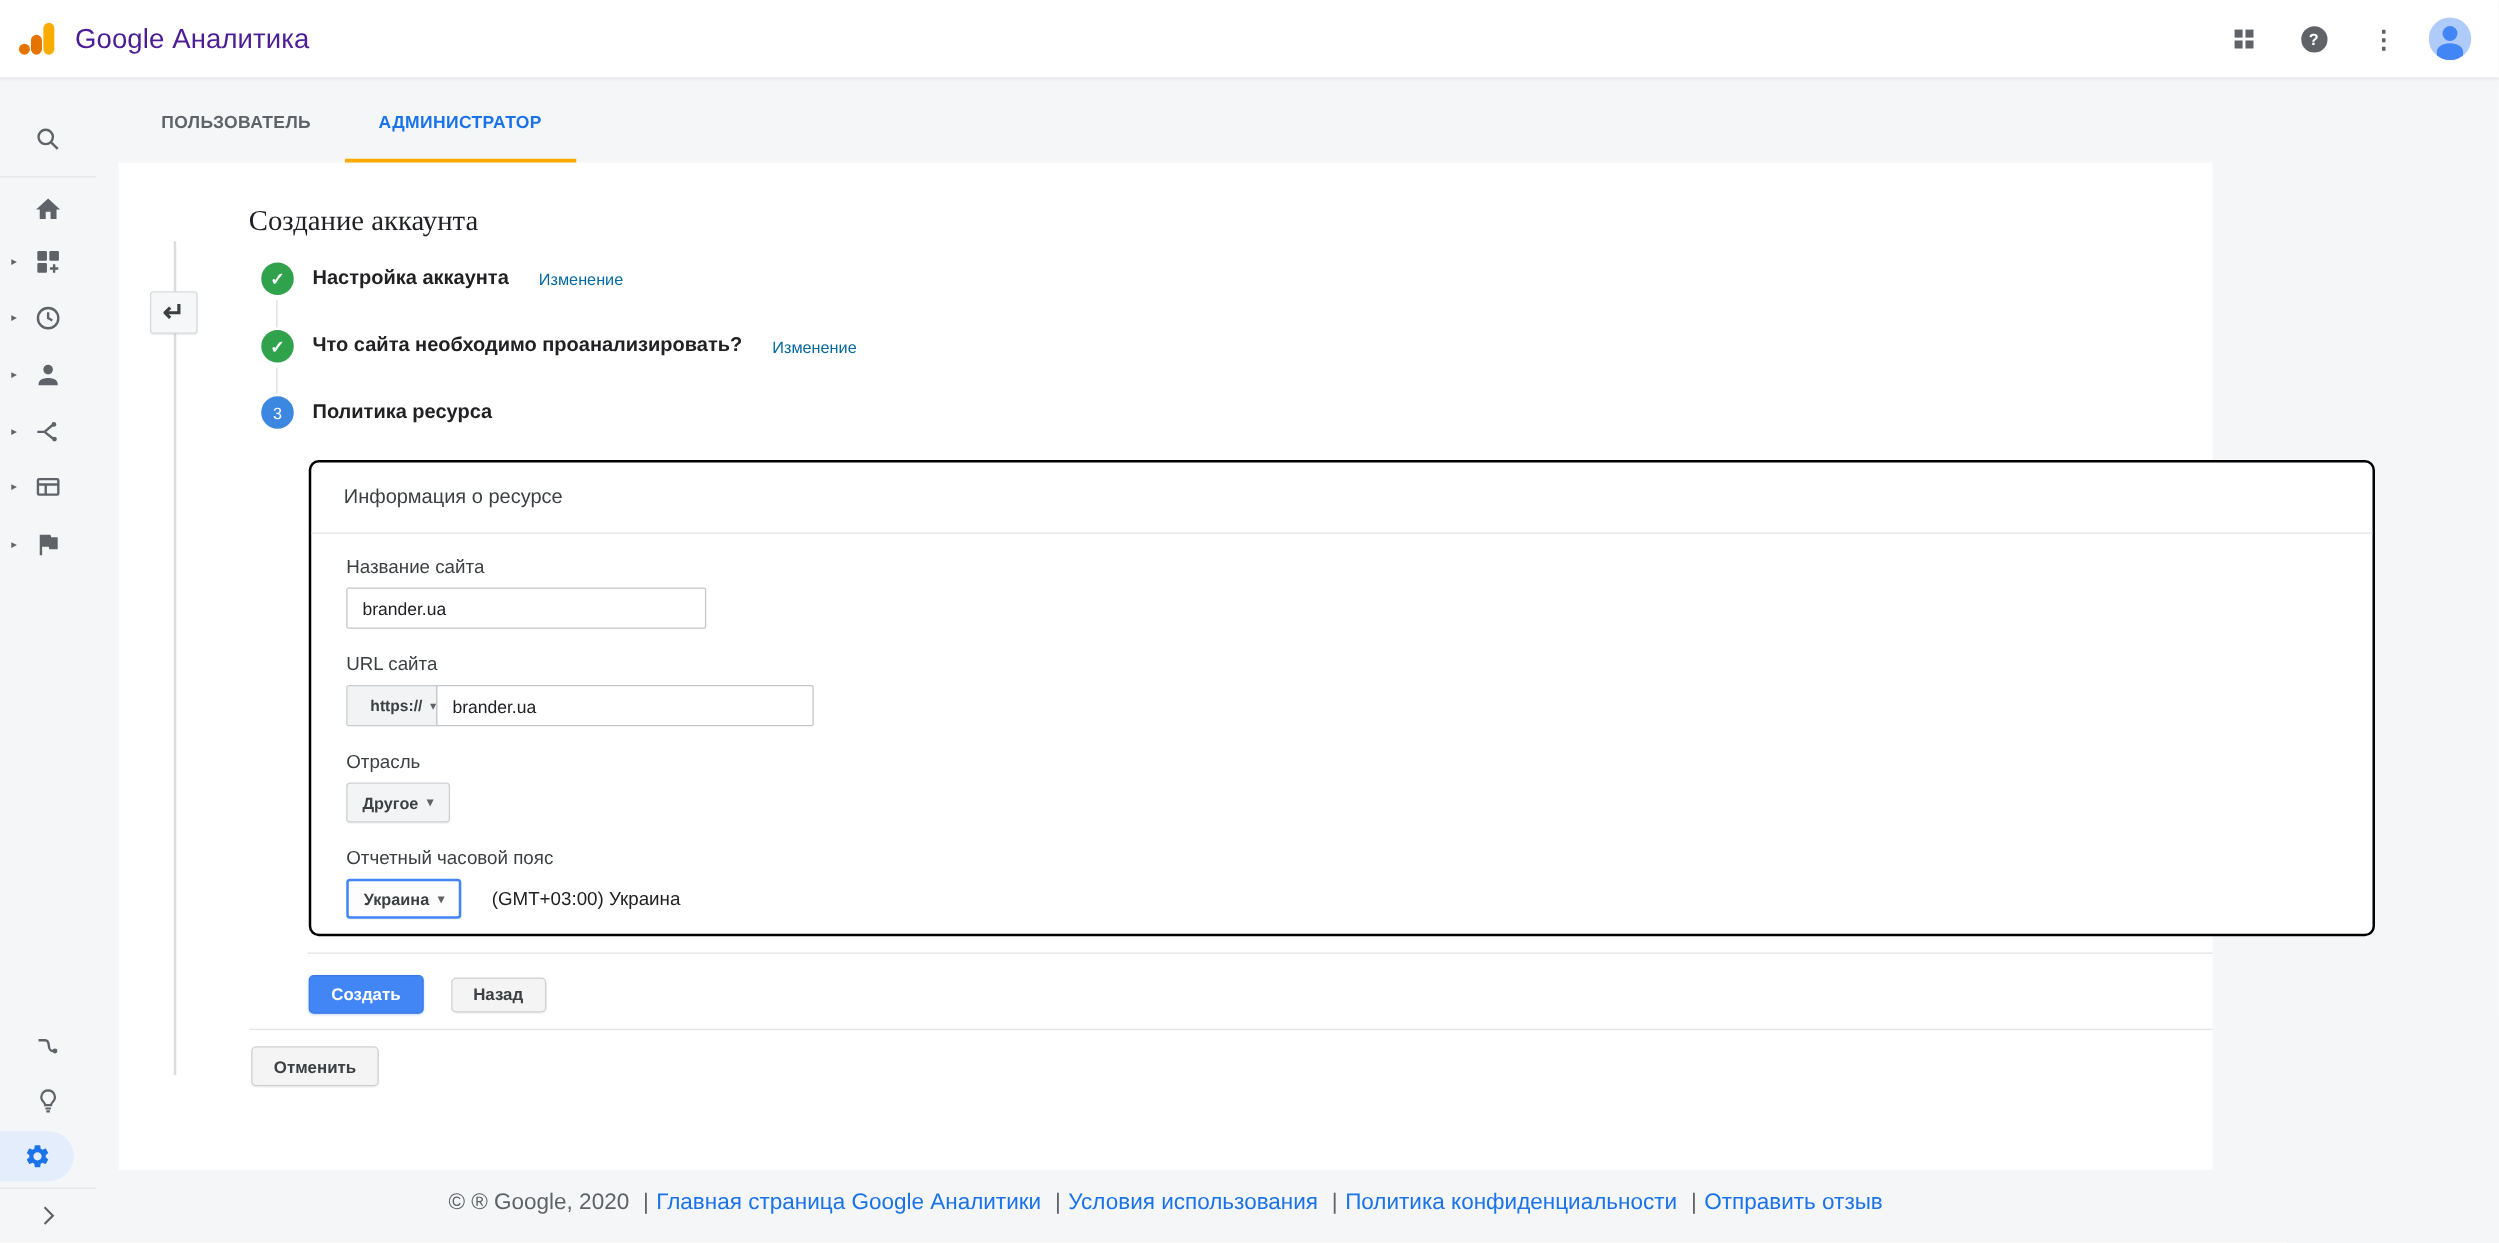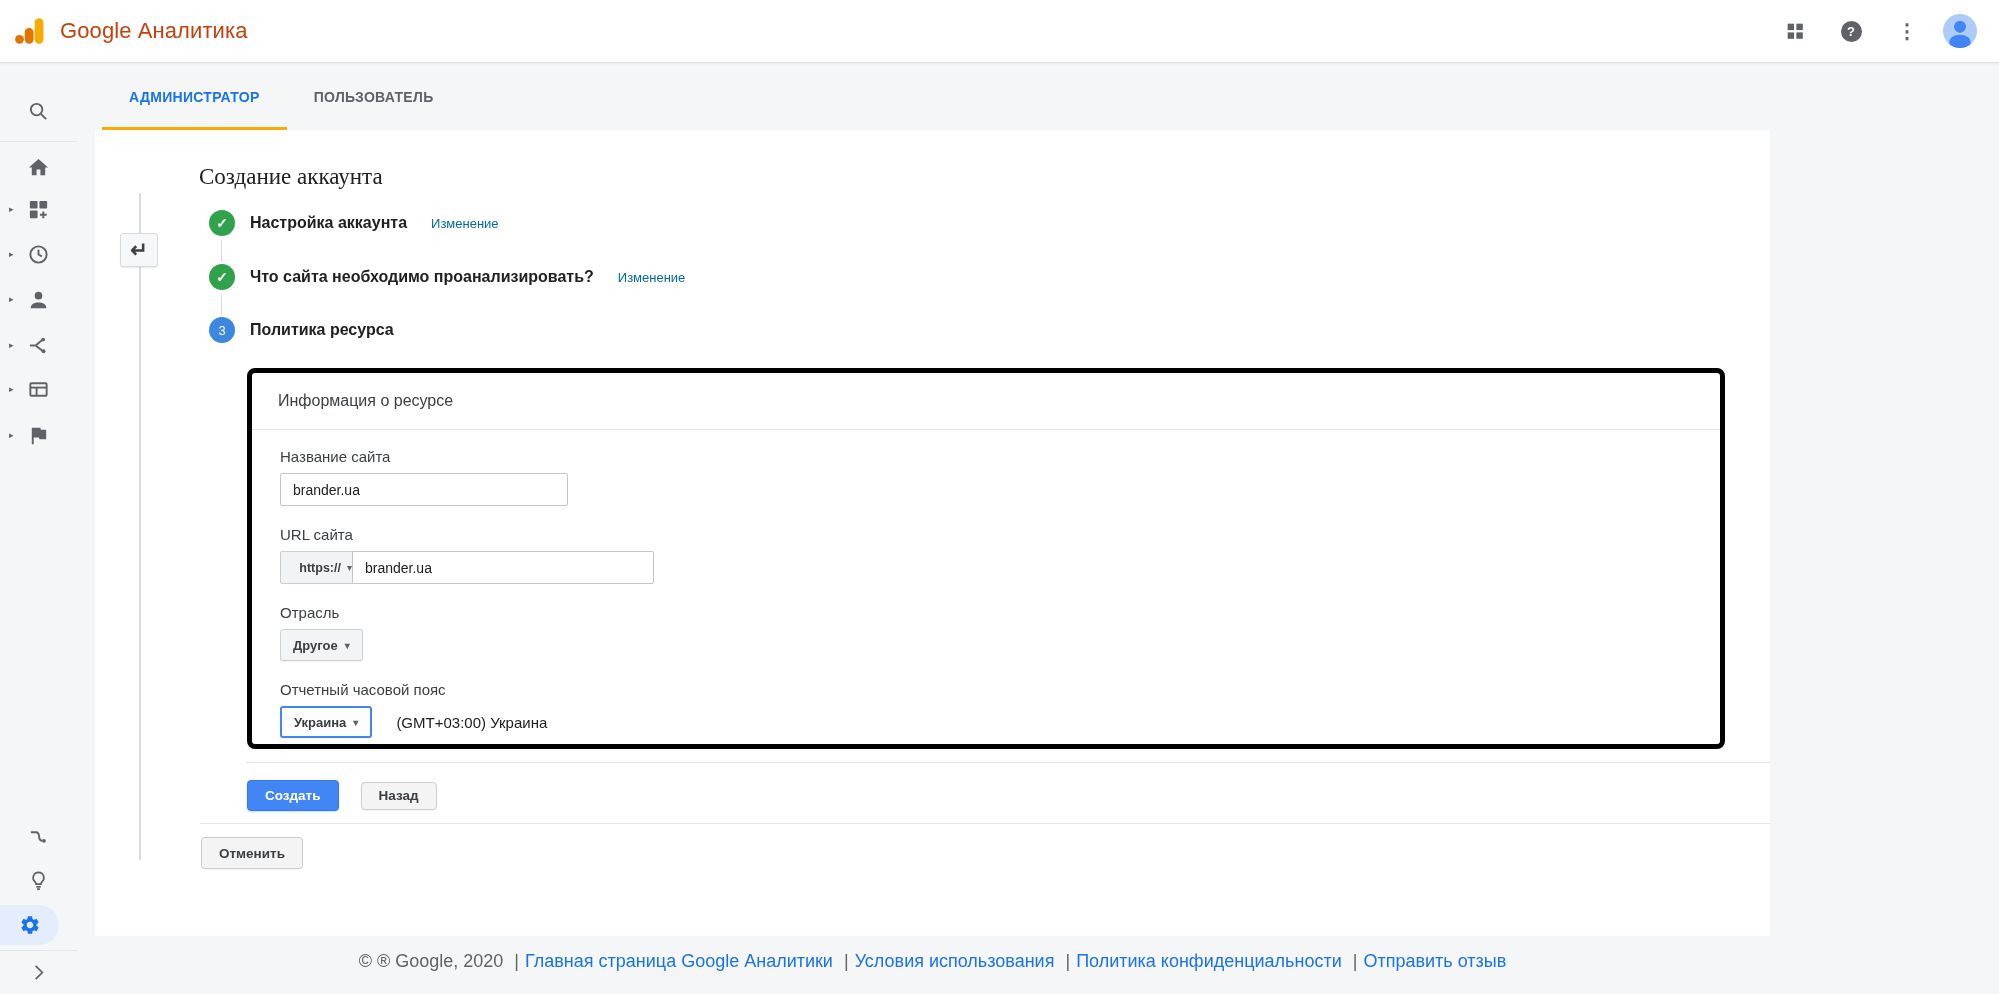--- a/index.html
+++ b/index.html
@@ -13,21 +13,21 @@
   }
   
   .header {
     position: absolute; left: 0; top: 0; width: 1999px; height: 63px;
     background: #fff; border-bottom: 1px solid #e0e2e6;
     box-shadow: 0 1px 2px rgba(0,0,0,0.04);
     display: flex; align-items: center; z-index: 20;
   }
   .logo-wrap { display: flex; align-items: center; gap: 12px; padding-left: 14px; }
   .logo-svg { width: 34px; height: 34px; }
-  .app-title { font-size: 22px; color: #c2410c; letter-spacing: 0.1px; }
+  .app-title { font-size: 22px; color: #4c1d95; letter-spacing: 0.1px; }
   .header-right { margin-left: auto; display: flex; align-items: center; gap: 16px; padding-right: 22px; }
   .hicon { width: 40px; height: 40px; display: flex; align-items: center; justify-content: center; cursor: pointer; }
   .help-circle { width: 21px; height: 21px; border-radius: 50%; background: #5f6368; color: #fff;
     display: flex; align-items: center; justify-content: center; font-size: 13px; font-weight: bold; }
   .kebab { font-size: 20px; color: #5f6368; font-weight: bold; letter-spacing: 0; }
   .avatar { width: 34px; height: 34px; border-radius: 50%; background: #aecbfa; overflow: hidden;
     display: flex; align-items: center; justify-content: center; }
   
   .sidebar { position: absolute; left: 0; top: 63px; width: 77px; height: 931px; z-index: 10; }
   .side-item { position: absolute; left: 0; width: 77px; height: 34px; display: flex; align-items: center; justify-content: center; cursor: pointer; }
@@ -52,22 +52,22 @@
     display: flex; align-items: center; justify-content: center; font-size: 21px; font-weight: bold; color: #3c4043; cursor: pointer; z-index: 3; }
   .step-connector { position: absolute; left: 126px; width: 1px; background: #dadce0; }
   .step { position: absolute; left: 114px; display: flex; align-items: center; }
   .step-circle { width: 26px; height: 26px; border-radius: 50%; display: flex; align-items: center;
     justify-content: center; color: #fff; flex: none; }
   .step-circle.done { background: #31a24c; font-size: 14px; font-weight: bold; }
   .step-circle.current { background: #3c87e0; font-size: 13px; }
   .step-title { margin-left: 15px; font-size: 16px; font-weight: bold; color: #212124; }
   .step-action { margin-left: 24px; font-size: 13px; color: #0369a1; cursor: pointer; }
   
-  .card { position: absolute; left: 152px; top: 238px; width: 1478px; height: 381px;
-    border: 5px solid #000000; border-radius: 8px; background: #fff; }
+  .card { position: absolute; left: 152px; top: 238px; width: 1653px; height: 381px;
+    border: 2px solid #000000; border-radius: 8px; background: #fff; }
   .card-header { height: 57px; display: flex; align-items: center; padding: 0 26px;
     border-bottom: 1px solid #e3e4e6; font-size: 16px; color: #3c4043; }
   .card-body { padding: 18px 26px 0 28px; }
   .f-label { font-size: 15px; color: #3c4043; margin: 20px 0 8px; }
   .f-label.first { margin-top: 0; }
   .text-input { width: 288px; height: 33px; border: 1px solid #c3c6ca; border-radius: 2px;
     padding: 0 12px; font-size: 14px; color: #202124; font-family: "Liberation Sans", sans-serif; background:#fff; }
   .url-row { display: flex; align-items: stretch; }
   .proto-select { width: 73px; height: 33px; background: #f2f3f4; border: 1px solid #c9ccd0; border-radius: 2px 0 0 2px;
     display: flex; align-items: center; justify-content: flex-end; gap: 6px; cursor: pointer; }
@@ -212,22 +212,22 @@
   </div>
   <div class="side-divider" style="top:887px"></div>
   <div class="side-item" style="top:892px">
     <svg viewBox="0 0 24 24" fill="none" stroke="#5f6368" stroke-width="1.8">
       <polyline points="9,5 16,12 9,19"></polyline>
     </svg>
   </div>
 </div>
 
 <div class="tabs">
+  <div class="tab">ПОЛЬЗОВАТЕЛЬ</div>
   <div class="tab active">АДМИНИСТРАТОР</div>
-  <div class="tab">ПОЛЬЗОВАТЕЛЬ</div>
 </div>
 
 <div class="panel">
   <div class="page-title">Создание аккаунта</div>
   <div class="timeline"></div>
   <div class="back-btn">
     <span>↵</span>
   </div>
 
   <div class="step-connector" style="top:110px;height:22px"></div>

